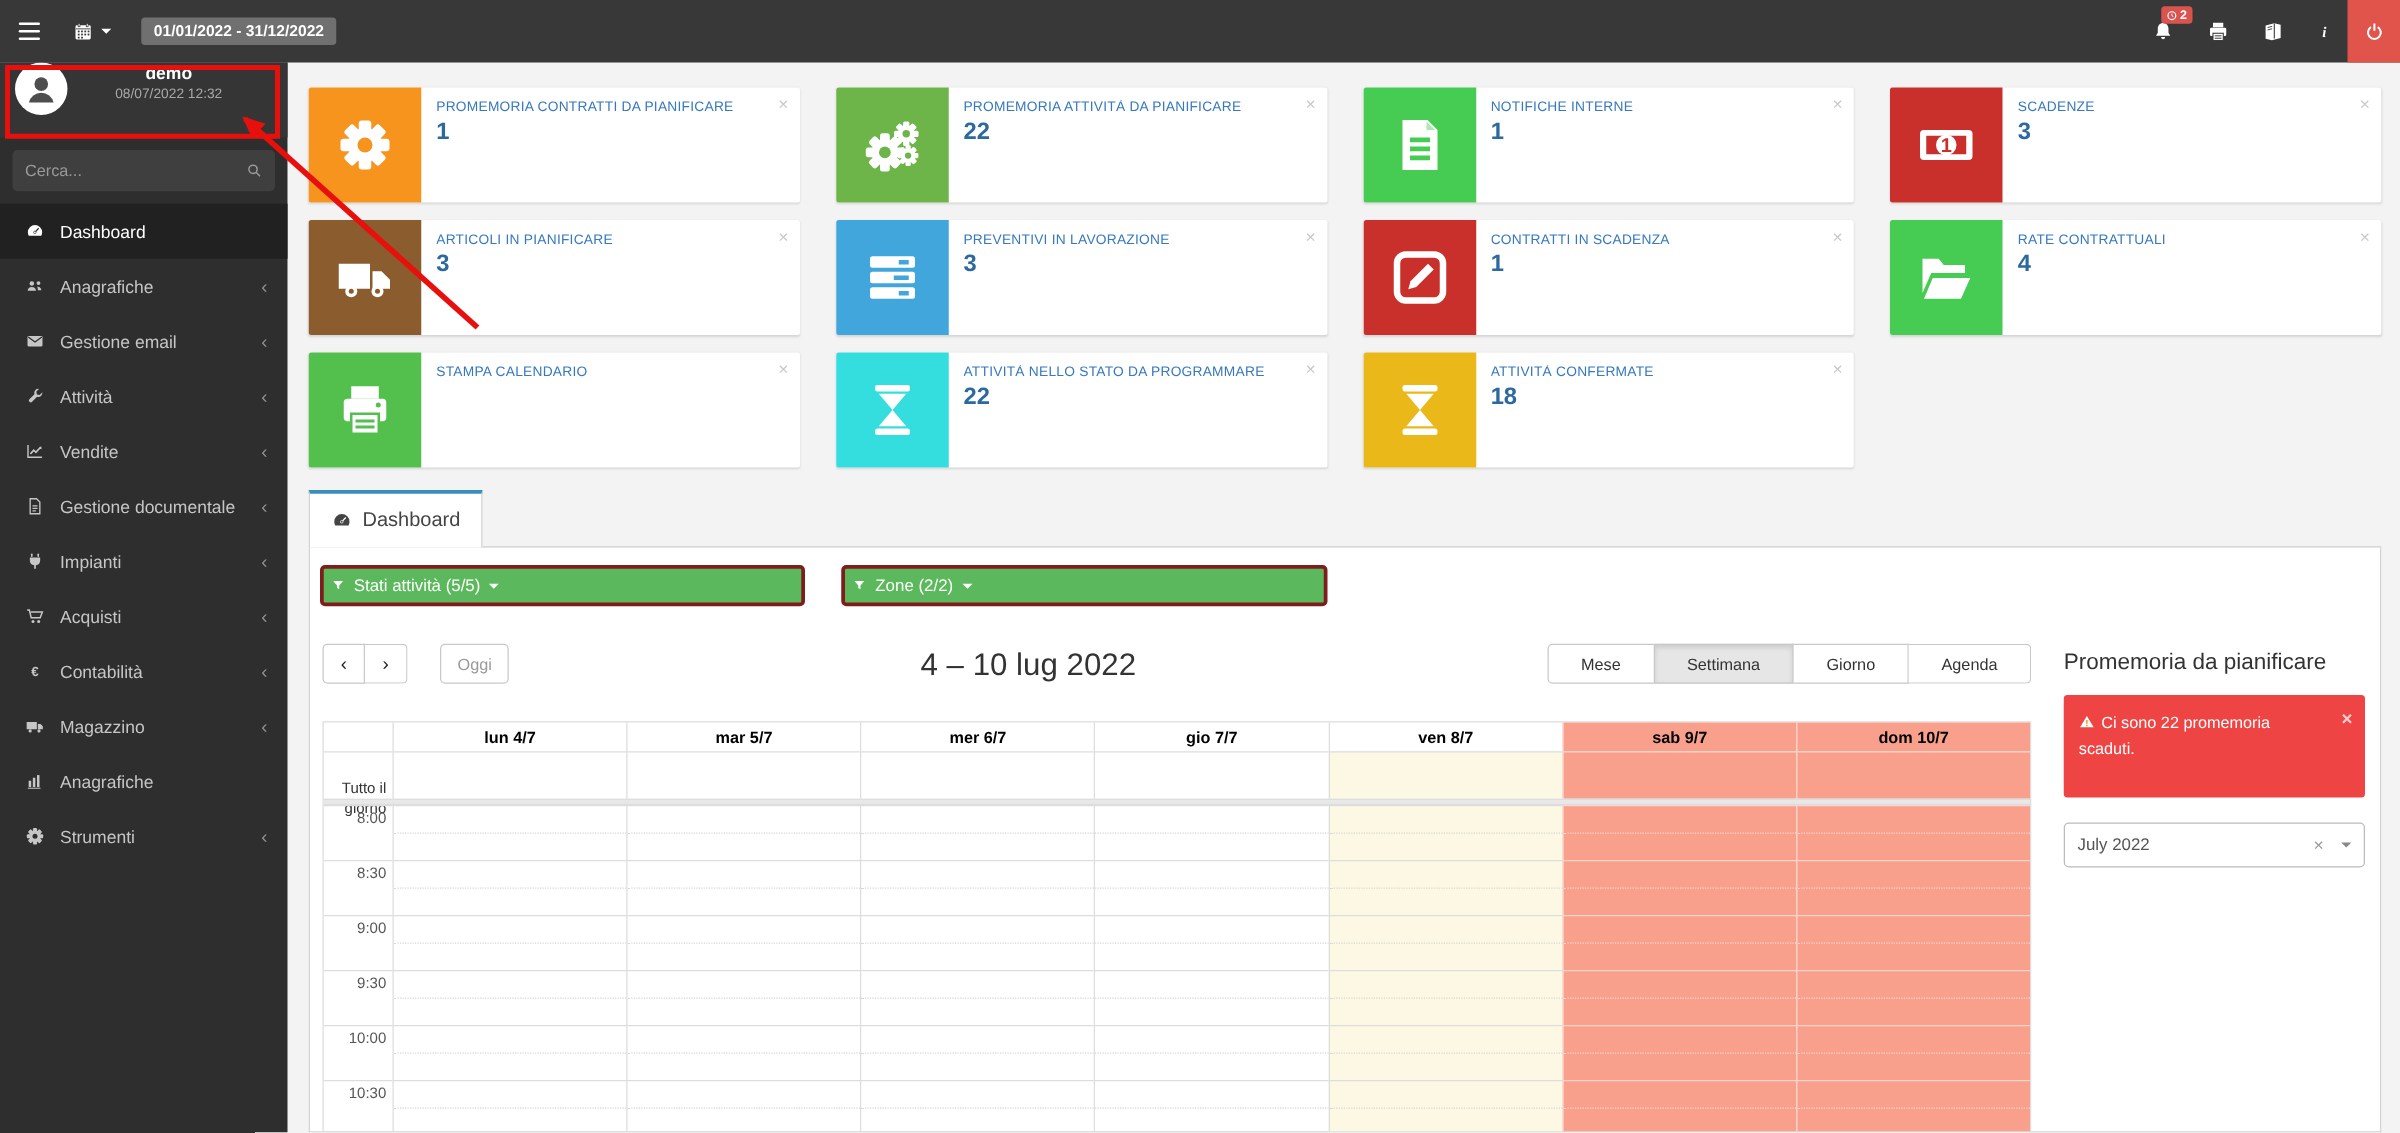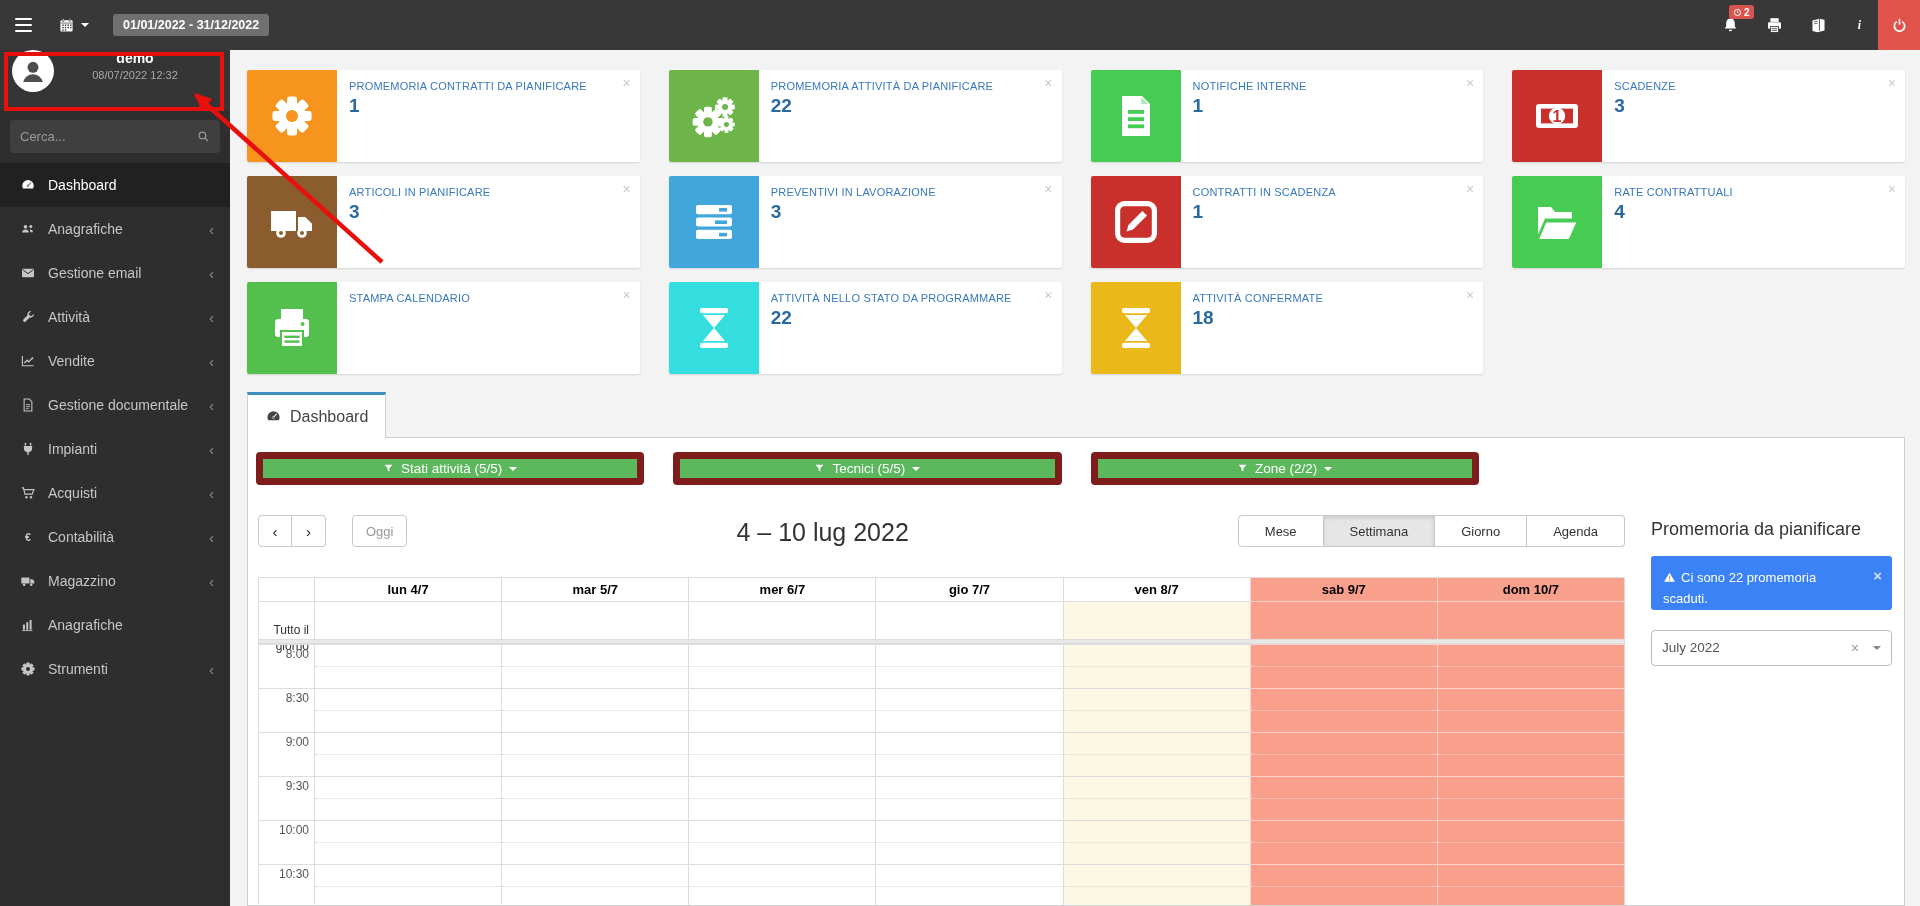--- a/index.html
+++ b/index.html
@@ -57,21 +57,21 @@
   .card-title{color:#3779BE;font-size:11px;letter-spacing:.2px;white-space:nowrap;overflow:hidden}
   .card-value{color:#2C699E;font-size:19px;font-weight:bold;margin-top:3px}
   .card-x{position:absolute;top:5px;right:9px;color:#C9C9C9;font-size:14px;cursor:pointer}
 
   .tabstrip{margin:18px 15px 0 17px;height:46px;box-sizing:border-box;border-bottom:1px solid #CFCFCF;position:relative;z-index:2}
   .tab{display:inline-flex;align-items:center;gap:8px;background:#fff;border:1px solid #D2D2D2;border-bottom:none;border-top:3px solid #3C8DBC;height:46px;box-sizing:border-box;padding:0 17px;font-size:16px;color:#444;cursor:pointer}
   .tab svg{width:17px;height:17px}
 
   .panel{background:#fff;margin:0 15px 0 17px;border:1px solid #D2D2D2;border-top:none;height:468px;box-sizing:border-box;padding:14px 8px 0;overflow:hidden}
   #filters{display:grid;grid-template-columns:repeat(4,1fr);gap:29px}
-  .fbtn{height:33px;background:#5CB85C;border:7px solid #7f1d1d;border-radius:4px;color:#fff;font-size:13.5px;display:flex;align-items:center;justify-content:center;gap:7px}
+  .fbtn{height:33px;background:#5CB85C;border:3px solid #7f1d1d;border-radius:4px;color:#fff;font-size:13.5px;display:flex;align-items:center;gap:7px}
   .fbtn svg{width:11px;height:11px}
   .fbtn .caret{border-top-color:#fff}
 
   .cal-wrap{display:flex;margin-top:30px;gap:26px;padding-left:2px}
   .calendar{width:1367px;flex:none}
   .cal-toolbar{display:flex;align-items:flex-start;height:36px}
   .nav-group{display:inline-flex}
   .nav-group button{width:34px;height:32px;background:#fff;border:1px solid #C8C8C8;font-size:15px;color:#222;padding:0}
   .nav-group button:first-child{border-radius:4px 0 0 4px}
   .nav-group button:last-child{border-radius:0 4px 4px 0;border-left:none}
@@ -93,21 +93,21 @@
   .divider{grid-column:1/-1;height:3px;background:#E8E8E8;border-top:1px solid #DDD;border-bottom:1px solid #DDD}
   .tcell{height:44px;font-size:12px;color:#555;text-align:right;padding:2px 5px 0 0;box-sizing:border-box}
   .dcell{height:44px;position:relative}
   .dcell .half{position:absolute;top:21px;left:0;right:0;border-top:1px dotted #D8D8D8}
   .today{background:#FCF8E3}
   .wk{background:#F9A08D;border-left-color:rgba(255,255,255,.55);border-top-color:rgba(255,255,255,.55)}
   .wk .half{border-top-color:rgba(255,255,255,.55)}
 
   .reminders{flex:1;padding-right:4px}
   .reminders h3{font-size:18px;color:#333;margin:4px 0 16px;font-weight:500}
-  .alert{background:#3b82f6;border-radius:3px;color:#fff;font-size:13px;line-height:1.6;padding:12px 28px 0 12px;position:relative}
+  .alert{background:#ef4444;border-radius:3px;color:#fff;font-size:13px;line-height:1.6;padding:12px 28px 28px 12px;position:relative}
   .alert svg{display:inline-block;width:13px;height:13px;vertical-align:-2px;margin-right:5px}
   .alert .x{position:absolute;top:8px;right:10px;color:rgba(255,255,255,.75);font-size:15px;font-weight:bold;cursor:pointer}
   .sel{margin-top:20px;height:34px;border:1px solid #BBB;border-radius:4px;background:#fff;display:flex;align-items:center;padding:0 10px;font-size:13.5px;color:#555;cursor:pointer}
   .sel .clear{margin-left:auto;color:#999;font-size:14px}
   .sel .caret{border-top-color:#888;margin-left:14px}
 
   .annotation{position:absolute;left:0;top:0;width:1920px;height:906px;pointer-events:none;z-index:40}
 </style>
 </head>
 <body>
@@ -610,29 +610,20 @@
           </span>
           <span>Stati attività (5/5)</span>
           <span class="caret"></span>
         </button>
         <button class="fbtn">
           <span>
             <svg viewBox="0 0 24 24" xmlns="http://www.w3.org/2000/svg">
               <path d="M3.4 4h17.2l-6.7 7.6v6.8l-3.8-2.3v-4.5z" fill="#fff"></path>
             </svg>
           </span>
-          <span>Tecnici (5/5)</span>
-          <span class="caret"></span>
-        </button>
-        <button class="fbtn">
-          <span>
-            <svg viewBox="0 0 24 24" xmlns="http://www.w3.org/2000/svg">
-              <path d="M3.4 4h17.2l-6.7 7.6v6.8l-3.8-2.3v-4.5z" fill="#fff"></path>
-            </svg>
-          </span>
           <span>Zone (2/2)</span>
           <span class="caret"></span>
         </button>
       </div>
 
     <div class="cal-wrap">
       <div class="calendar">
         <div class="cal-toolbar">
           <span class="nav-group">
             <button>‹</button>

